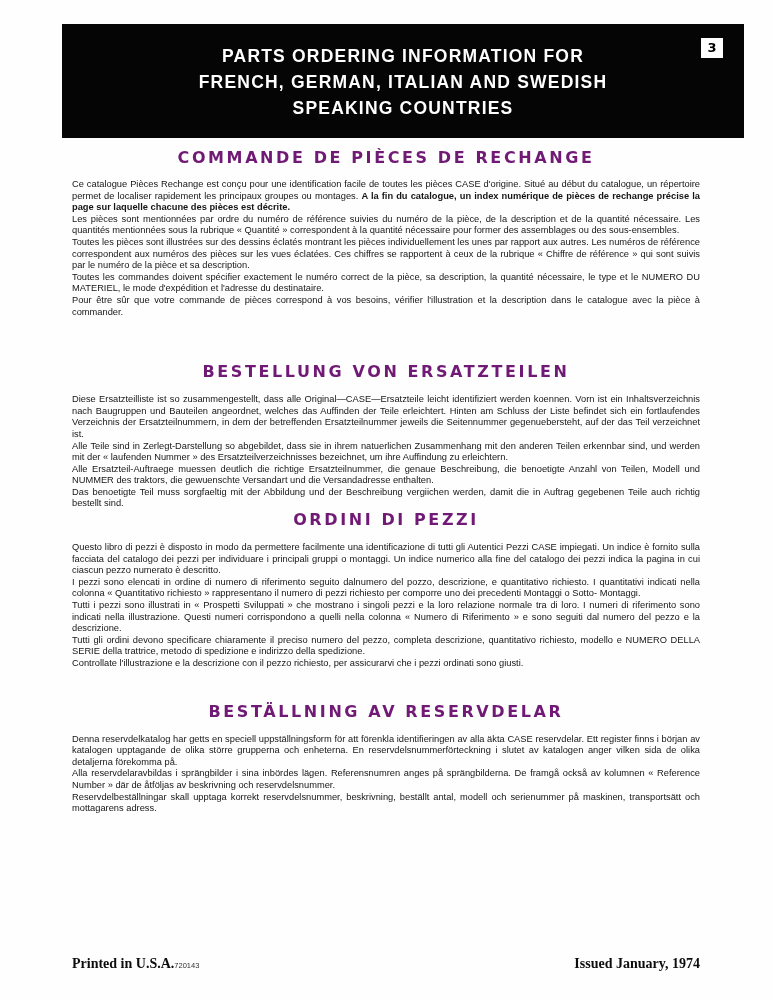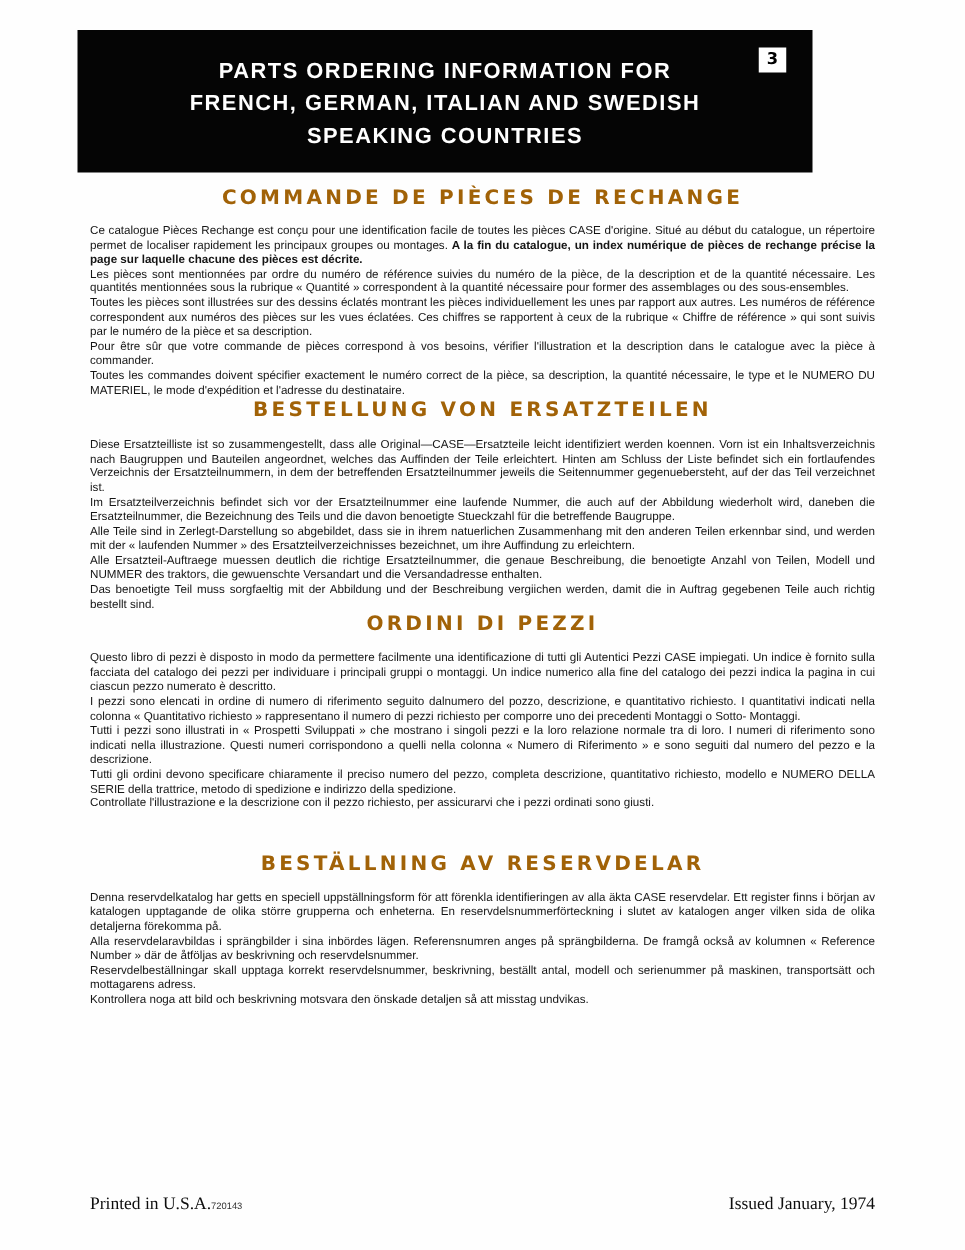--- a/index.html
+++ b/index.html
@@ -22,21 +22,21 @@
     height: 1000px;
     background: #fefefe;
     box-sizing: border-box;
   }
 
   
   .header-band {
     position: absolute;
     left: 62px;
     top: 24px;
-    width: 588px;
+    width: 682px;
     height: 114px;
     background: #050505;
     display: flex;
     flex-direction: column;
     align-items: center;
     justify-content: center;
     padding-top: 2px;
     box-sizing: border-box;
   }
   .header-line {
@@ -71,21 +71,21 @@
     width: 772px;
   }
   .section {
     padding: 0 32px;
   }
   .section-title {
     text-align: center;
     font-weight: bold;
     font-size: 16px;
     letter-spacing: 2.6px;
-    color: #a16207;
+    color: #701a75;
     margin: 0;
     font-family: "DejaVu Sans", sans-serif;
   }
 
   .body-block {
     margin: 0;
     padding: 0 40px;
   }
   .para {
     margin: 0;
@@ -95,21 +95,21 @@
     text-justify: inter-word;
     color: #151515;
     font-family: "Liberation Sans", sans-serif;
   }
   .para b { font-weight: bold; }
 
   
   #sec-fr .section-title { padding-top: 10px; }
   #sec-fr .body-block { padding-top: 12px; }
 
-  #sec-de { }
+  #sec-de { margin-top: 44px; }
   #sec-de .body-block { padding-top: 13px; }
 
   #sec-it { }
   #sec-it .body-block { padding-top: 13px; }
 
   #sec-sv { margin-top: 32px; }
   #sec-sv .body-block { padding-top: 13px; }
 
   
   .footer {
@@ -119,21 +119,21 @@
     width: 772px;
     height: 26px;
     display: flex;
     align-items: baseline;
     padding: 0 72px;
     box-sizing: border-box;
   }
   .footer-left, .footer-right {
     font-family: "Liberation Serif", serif;
     font-size: 14px;
-    font-weight: normal;
+    font-weight: bold;
     color: #0d0d0d;
     white-space: nowrap;
   }
   .footer-left { flex: 0 0 auto; }
   .footer-center {
     flex: 1 1 auto;
     font-family: "Liberation Sans", sans-serif;
     font-size: 7.5px;
     color: #303030;
     padding-right: 60px;
@@ -153,30 +153,29 @@
   </div>
 
   <div class="content">
 
     <div class="section" id="sec-fr">
       <div class="section-title">COMMANDE DE PIÈCES DE RECHANGE</div>
       <div class="body-block">
         <p class="para"><span>Ce catalogue Pièces Rechange est conçu pour une identification facile de toutes les pièces CASE d'origine. Situé au début du catalogue, un répertoire permet de localiser rapidement les principaux groupes ou montages. </span><b>A la fin du catalogue, un index numérique de pièces de rechange précise la page sur laquelle chacune des pièces est décrite.</b></p>
         <p class="para">Les pièces sont mentionnées par ordre du numéro de référence suivies du numéro de la pièce, de la description et de la quantité nécessaire. Les quantités mentionnées sous la rubrique « Quantité » correspondent à la quantité nécessaire pour former des assemblages ou des sous-ensembles.</p>
         <p class="para">Toutes les pièces sont illustrées sur des dessins éclatés montrant les pièces individuellement les unes par rapport aux autres. Les numéros de référence correspondent aux numéros des pièces sur les vues éclatées. Ces chiffres se rapportent à ceux de la rubrique « Chiffre de référence » qui sont suivis par le numéro de la pièce et sa description.</p>
+        <p class="para">Toutes les commandes doivent spécifier exactement le numéro correct de la pièce, sa description, la quantité nécessaire, le type et le NUMERO DU MATERIEL, le mode d'expédition et l'adresse du destinataire.</p>
         <p class="para">Pour être sûr que votre commande de pièces correspond à vos besoins, vérifier l'illustration et la description dans le catalogue avec la pièce à commander.</p>
-        <p class="para">Toutes les commandes doivent spécifier exactement le numéro correct de la pièce, sa description, la quantité nécessaire, le type et le NUMERO DU MATERIEL, le mode d'expédition et l'adresse du destinataire.</p>
       </div>
     </div>
 
     <div class="section" id="sec-de">
       <div class="section-title">BESTELLUNG VON ERSATZTEILEN</div>
       <div class="body-block">
         <p class="para">Diese Ersatzteilliste ist so zusammengestellt, dass alle Original—CASE—Ersatzteile leicht identifiziert werden koennen. Vorn ist ein Inhaltsverzeichnis nach Baugruppen und Bauteilen angeordnet, welches das Auffinden der Teile erleichtert. Hinten am Schluss der Liste befindet sich ein fortlaufendes Verzeichnis der Ersatzteilnummern, in dem der betreffenden Ersatzteilnummer jeweils die Seitennummer gegenuebersteht, auf der das Teil verzeichnet ist.</p>
-        <p class="para">Im Ersatzteilverzeichnis befindet sich vor der Ersatzteilnummer eine laufende Nummer, die auch auf der Abbildung wiederholt wird, daneben die Ersatzteilnummer, die Bezeichnung des Teils und die davon benoetigte Stueckzahl für die betreffende Baugruppe.</p>
         <p class="para">Alle Teile sind in Zerlegt-Darstellung so abgebildet, dass sie in ihrem natuerlichen Zusammenhang mit den anderen Teilen erkennbar sind, und werden mit der « laufenden Nummer » des Ersatzteilverzeichnisses bezeichnet, um ihre Auffindung zu erleichtern.</p>
         <p class="para">Alle Ersatzteil-Auftraege muessen deutlich die richtige Ersatzteilnummer, die genaue Beschreibung, die benoetigte Anzahl von Teilen, Modell und NUMMER des traktors, die gewuenschte Versandart und die Versandadresse enthalten.</p>
         <p class="para">Das benoetigte Teil muss sorgfaeltig mit der Abbildung und der Beschreibung vergiichen werden, damit die in Auftrag gegebenen Teile auch richtig bestellt sind.</p>
       </div>
     </div>
 
     <div class="section" id="sec-it">
       <div class="section-title">ORDINI DI PEZZI</div>
       <div class="body-block">
         <p class="para">Questo libro di pezzi è disposto in modo da permettere facilmente una identificazione di tutti gli Autentici Pezzi CASE impiegati. Un indice è fornito sulla facciata del catalogo dei pezzi per individuare i principali gruppi o montaggi. Un indice numerico alla fine del catalogo dei pezzi indica la pagina in cui ciascun pezzo numerato è descritto.</p>
@@ -186,21 +185,20 @@
         <p class="para">Controllate l'illustrazione e la descrizione con il pezzo richiesto, per assicurarvi che i pezzi ordinati sono giusti.</p>
       </div>
     </div>
 
     <div class="section" id="sec-sv">
       <div class="section-title">BESTÄLLNING AV RESERVDELAR</div>
       <div class="body-block">
         <p class="para">Denna reservdelkatalog har getts en speciell uppställningsform för att förenkla identifieringen av alla äkta CASE reservdelar. Ett register finns i början av katalogen upptagande de olika större grupperna och enheterna. En reservdelsnummerförteckning i slutet av katalogen anger vilken sida de olika detaljerna förekomma på.</p>
         <p class="para">Alla reservdelaravbildas i sprängbilder i sina inbördes lägen. Referensnumren anges på sprängbilderna. De framgå också av kolumnen « Reference Number » där de åtföljas av beskrivning och reservdelsnummer.</p>
         <p class="para">Reservdelbeställningar skall upptaga korrekt reservdelsnummer, beskrivning, beställt antal, modell och serienummer på maskinen, transportsätt och mottagarens adress.</p>
-        <p class="para">Kontrollera noga att bild och beskrivning motsvara den önskade detaljen så att misstag undvikas.</p>
       </div>
     </div>
 
   </div>
 
   <div class="footer">
     <div class="footer-left">Printed in U.S.A.</div>
     <div class="footer-center">720143</div>
     <div class="footer-right">Issued January, 1974</div>
   </div>

